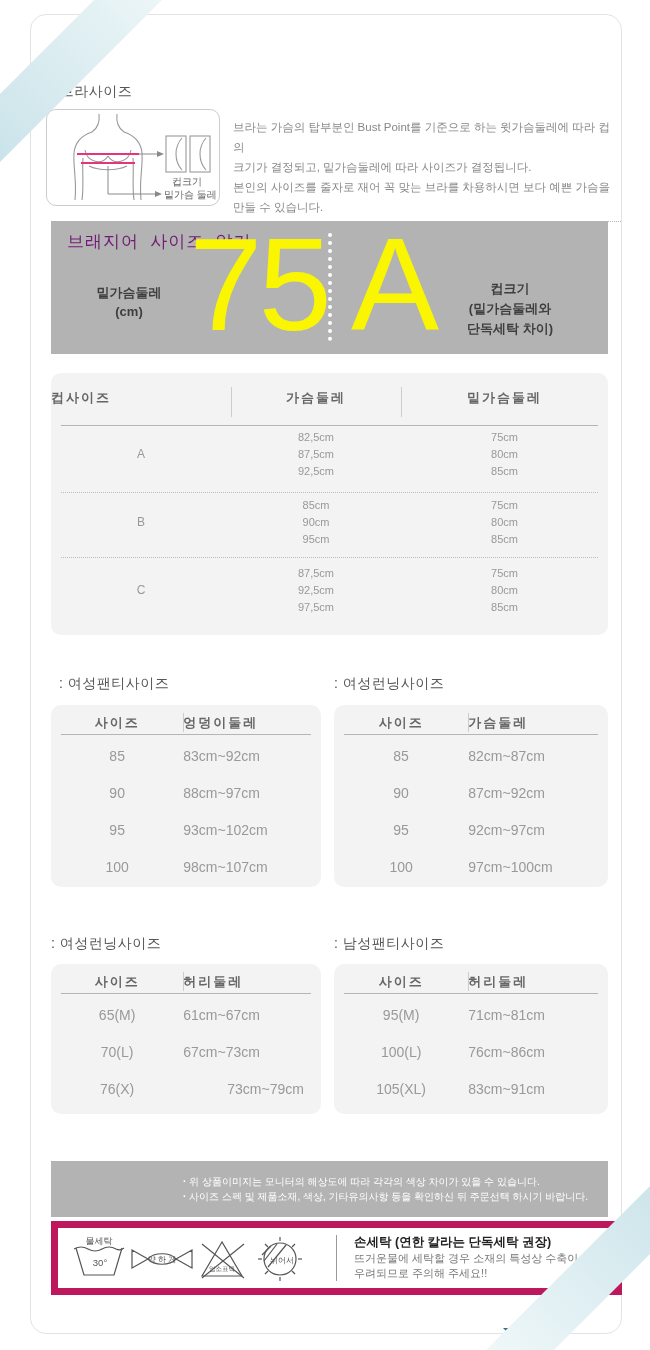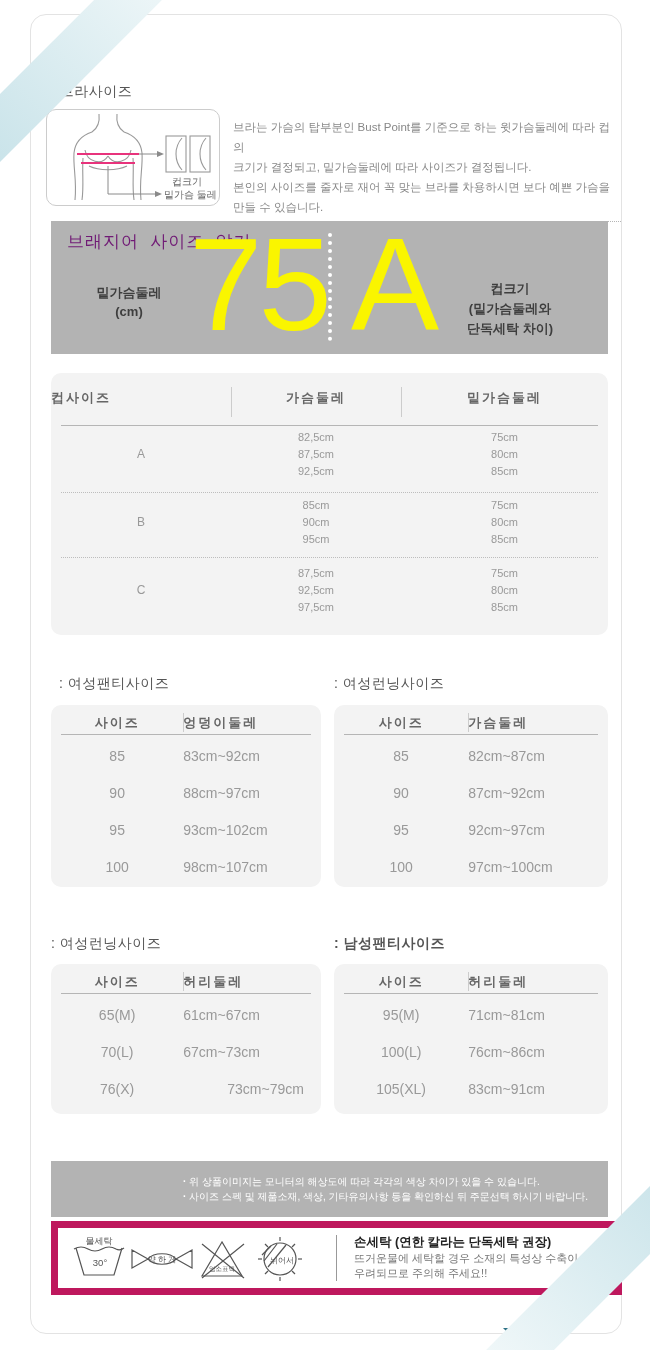--- a/index.html
+++ b/index.html
@@ -231,21 +231,21 @@
         <div class="sc1">95</div>
         <div class="sc2">92cm~97cm</div>
       </div>
       <div class="srow sbd" style="top:144px;">
         <div class="sc1">100</div>
         <div class="sc2">97cm~100cm</div>
       </div>
     </div>
 
     <div class="sh" style="left:20px;top:920px;">: 여성런닝사이즈</div>
-    <div class="sh" style="left:303px;top:920px;font-weight:bold;">: 남성팬티사이즈</div>
+    <div class="sh" style="left:303px;top:920px;">: 남성팬티사이즈</div>
 
     <div class="stable" style="left:20px;top:949px;width:270px;height:150px;">
       <div class="srow shd">
         <div class="sc1">사이즈</div>
         <div class="sc2">허리둘레</div>
       </div>
       <div class="svline"></div>
       <div class="shr"></div>
       <div class="srow sbd" style="top:33px;">
         <div class="sc1">65(M)</div>

